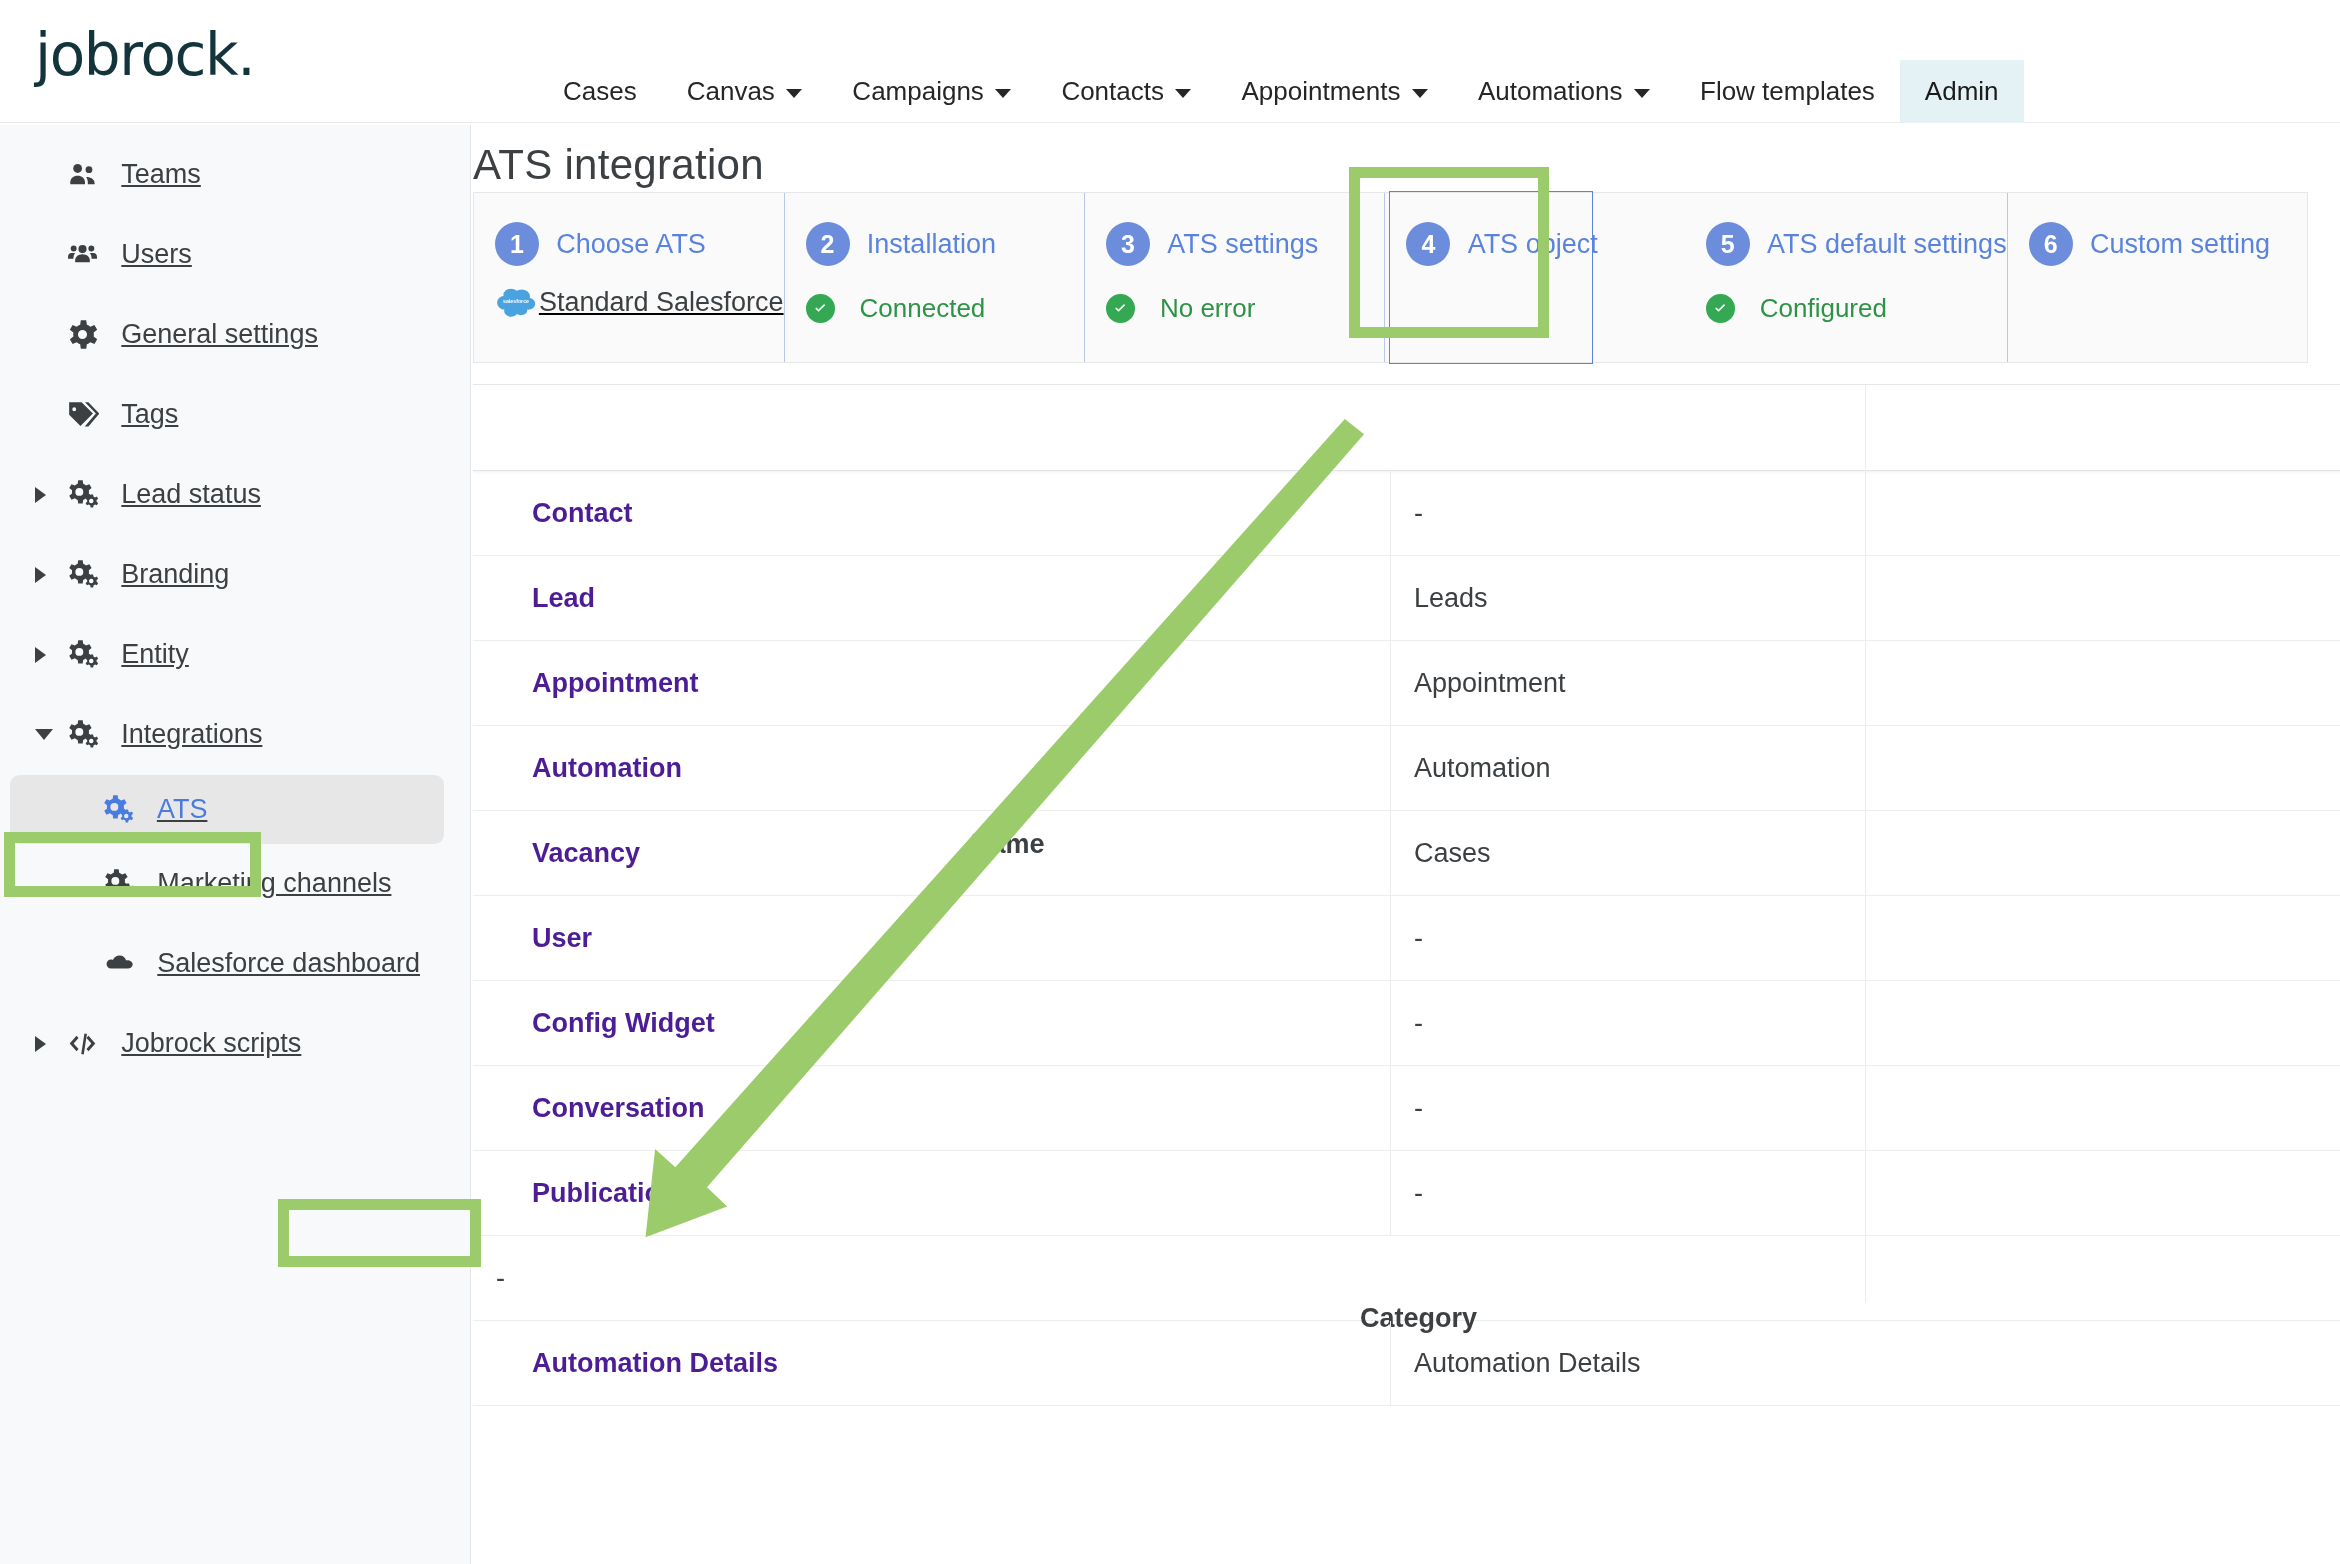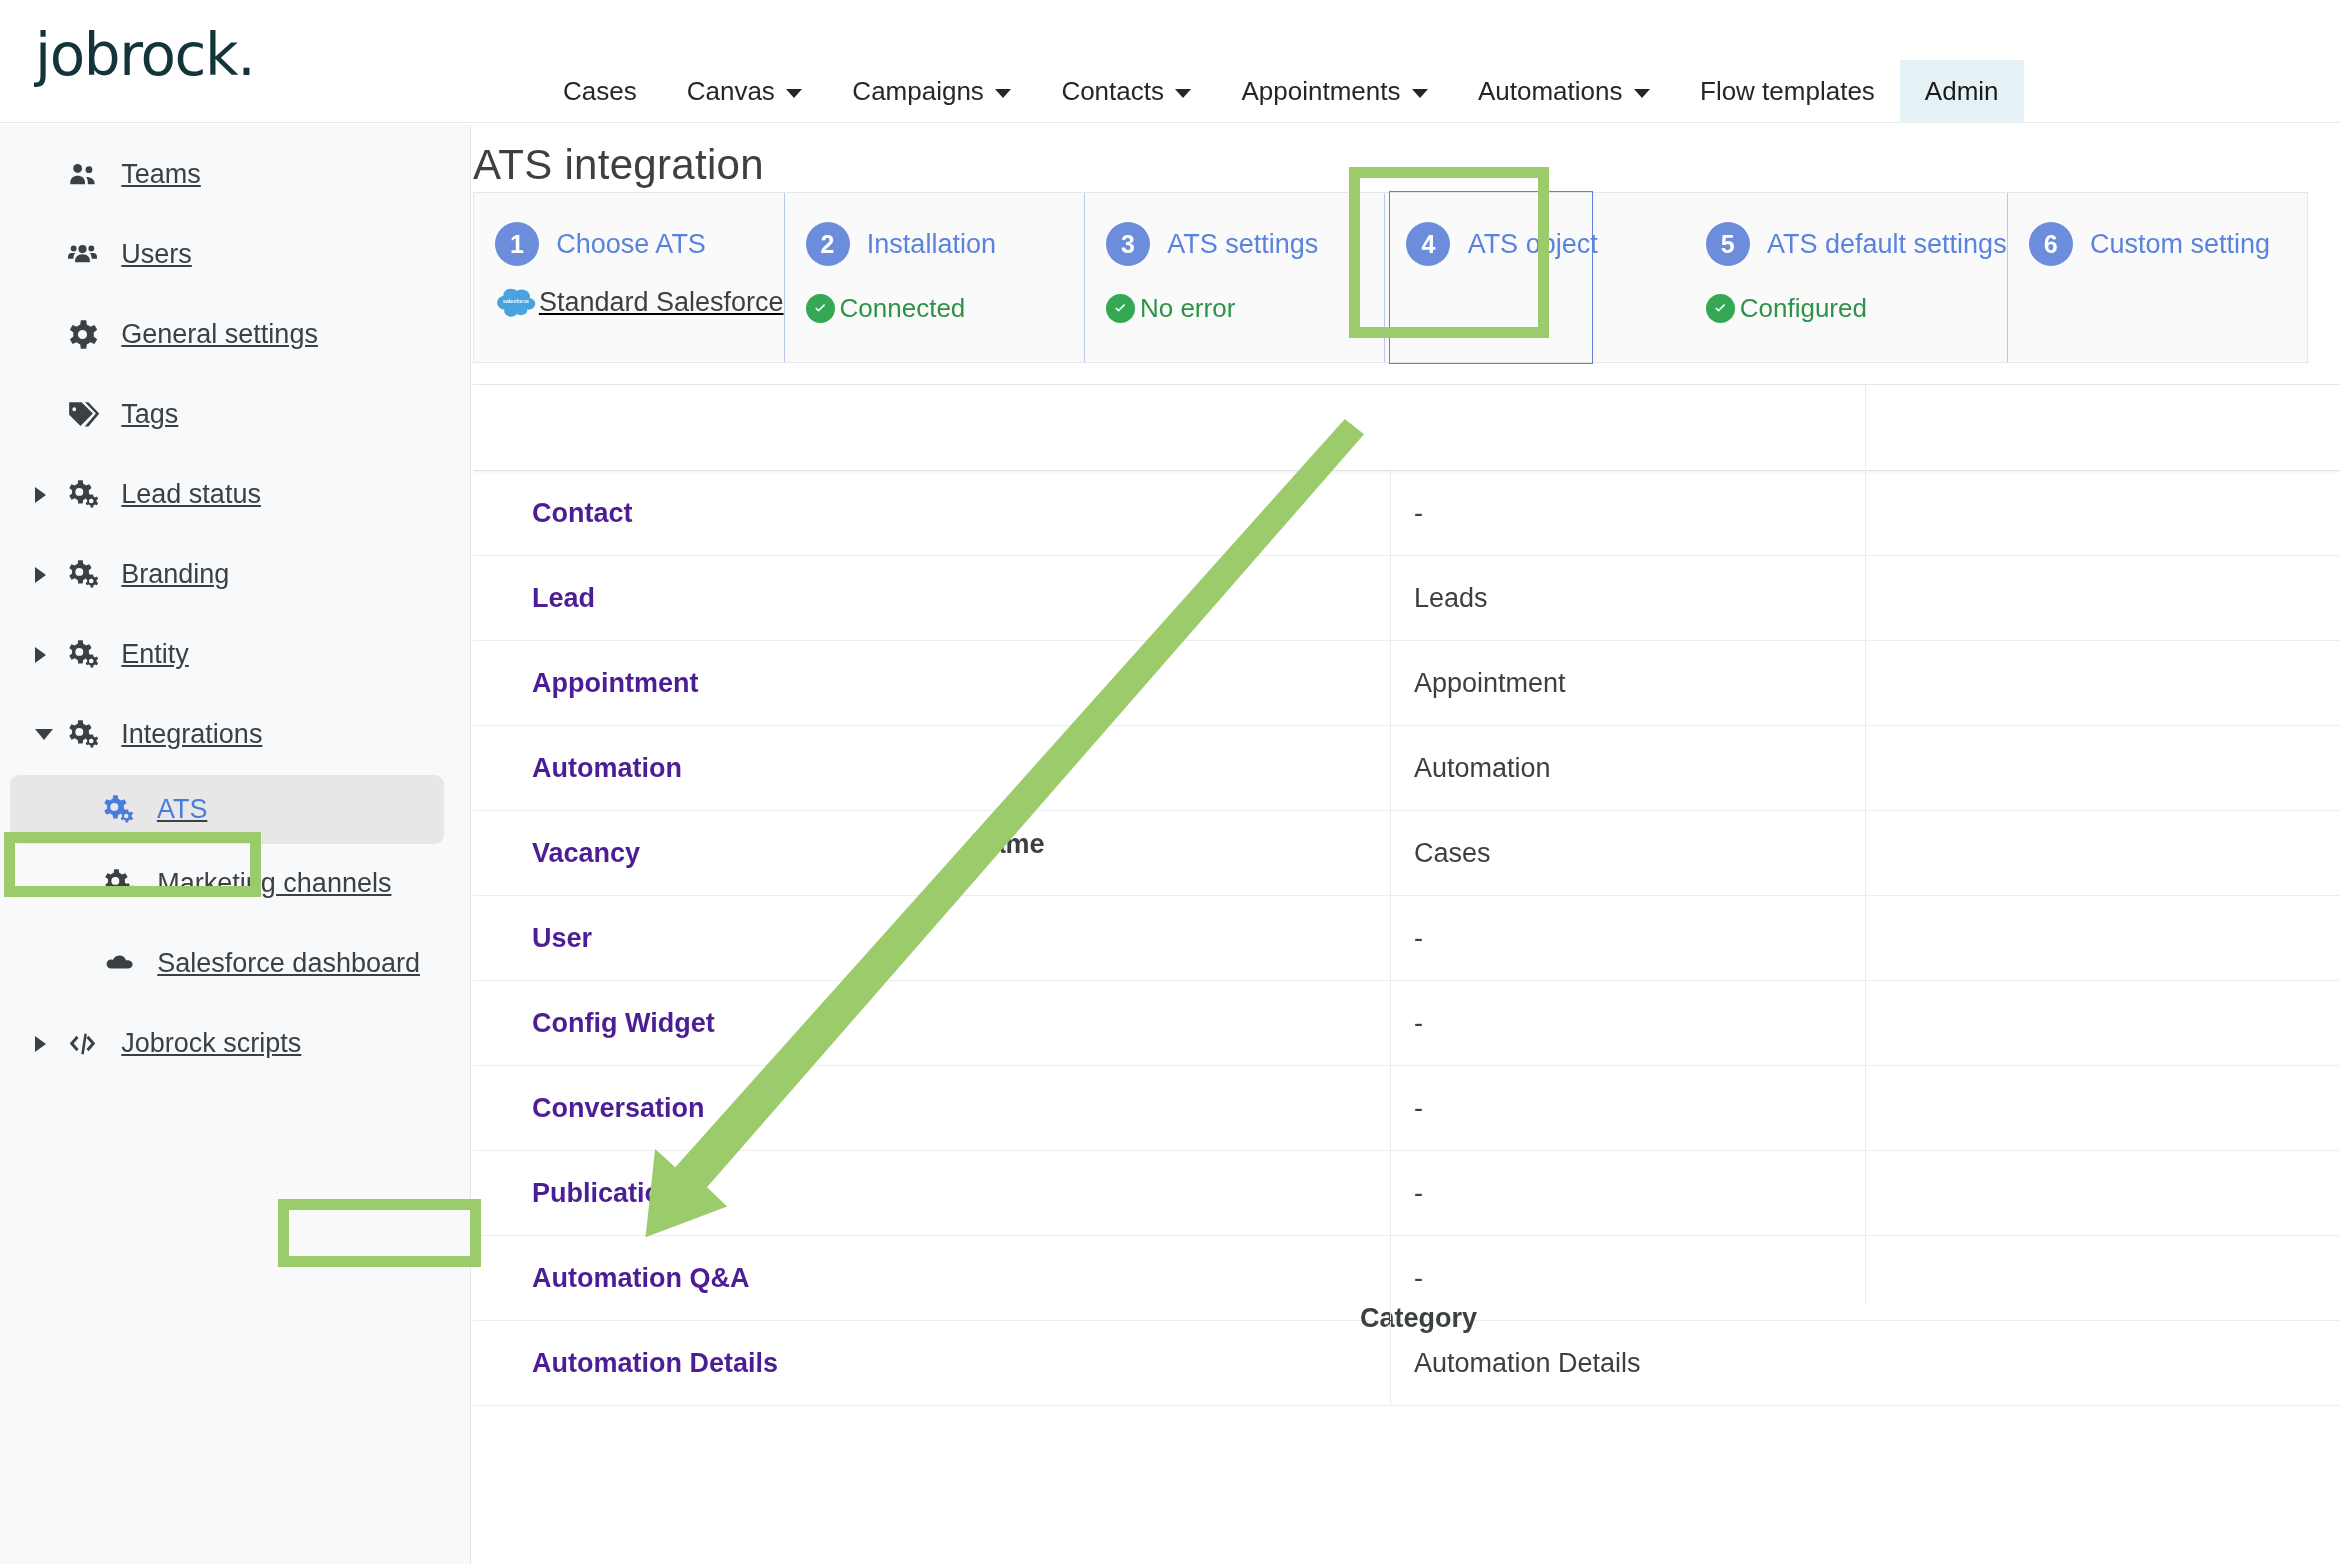--- a/index.html
+++ b/index.html
@@ -152,21 +152,21 @@
     font-size: 25px; font-weight: 700;
     flex: 0 0 44px;
   }
   .step-lab {
     font-size: 27px;
     color: #5a83dd;
     white-space: nowrap;
   }
   .step-sub {
     display: flex; align-items: center;
-    gap: 5px;
+    gap: 25px;
     margin-top: 27px;
   }
   .step-sub .txt { font-size: 26px; color: #2e9347; white-space: nowrap; }
   .check-ico {
     width: 29px; height: 29px; border-radius: 50%;
     background: #34a853;
     display: inline-flex; align-items: center; justify-content: center;
     flex: 0 0 29px;
   }
   .check-ico svg { width: 19px; height: 19px; }
@@ -543,23 +543,20 @@
           </div>
           <div class="trow">
             <div class="cell-name">
               <span class="lnk">Publications</span>
             </div>
             <div class="cell-cat">
               <span class="val">-</span>
             </div>
           </div>
           <div class="trow">
-            <div class="cell-name">
-              <span class="lnk">Automation Q&amp;A</span>
-            </div>
             <div class="cell-cat">
               <span class="val">-</span>
             </div>
           </div>
           <div class="trow">
             <div class="cell-name">
               <span class="lnk">Automation Details</span>
             </div>
             <div class="cell-cat">
               <span class="val">Automation Details</span>

